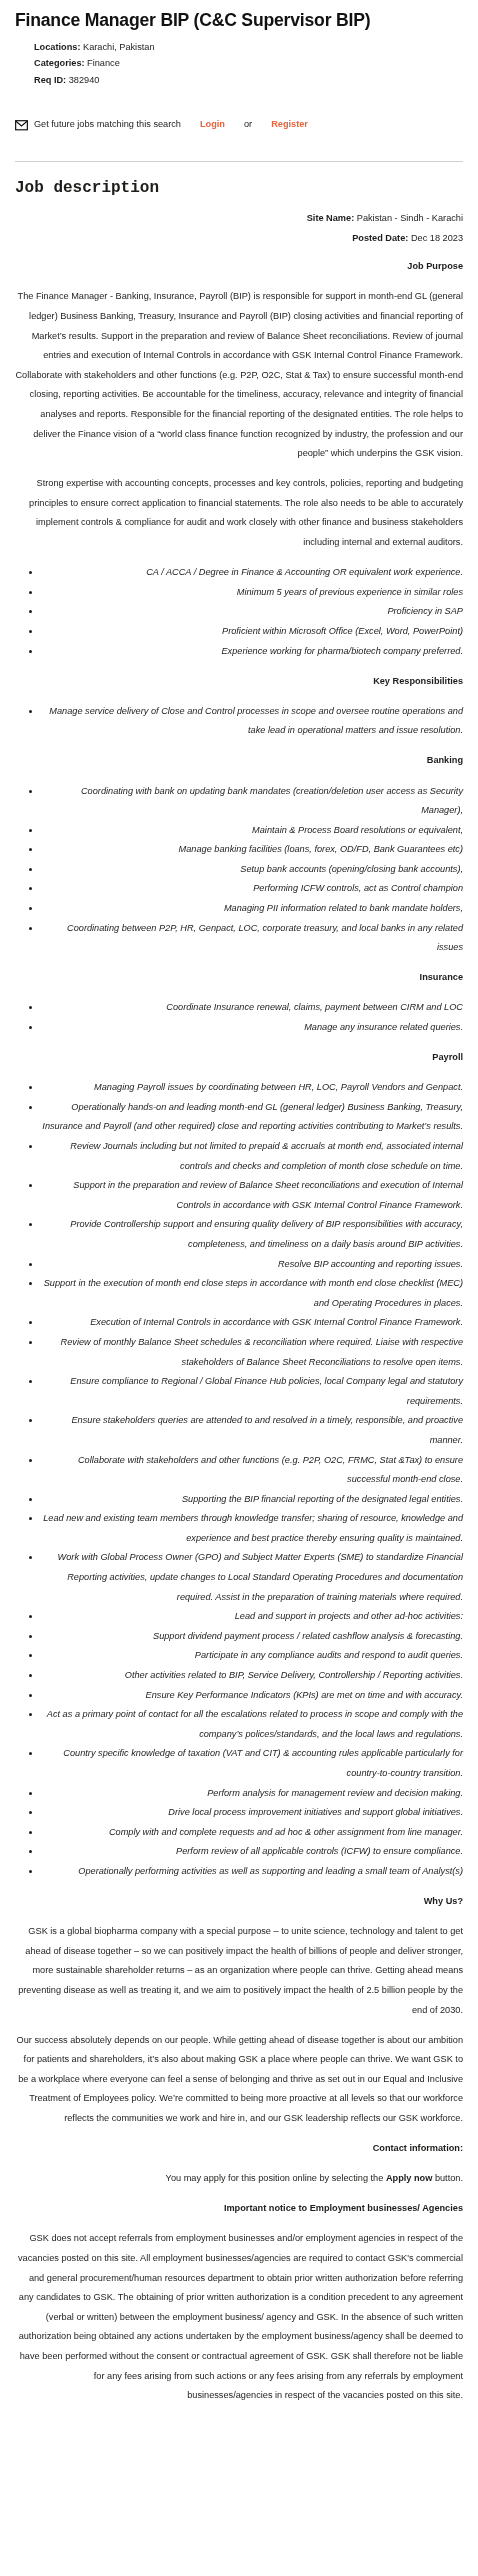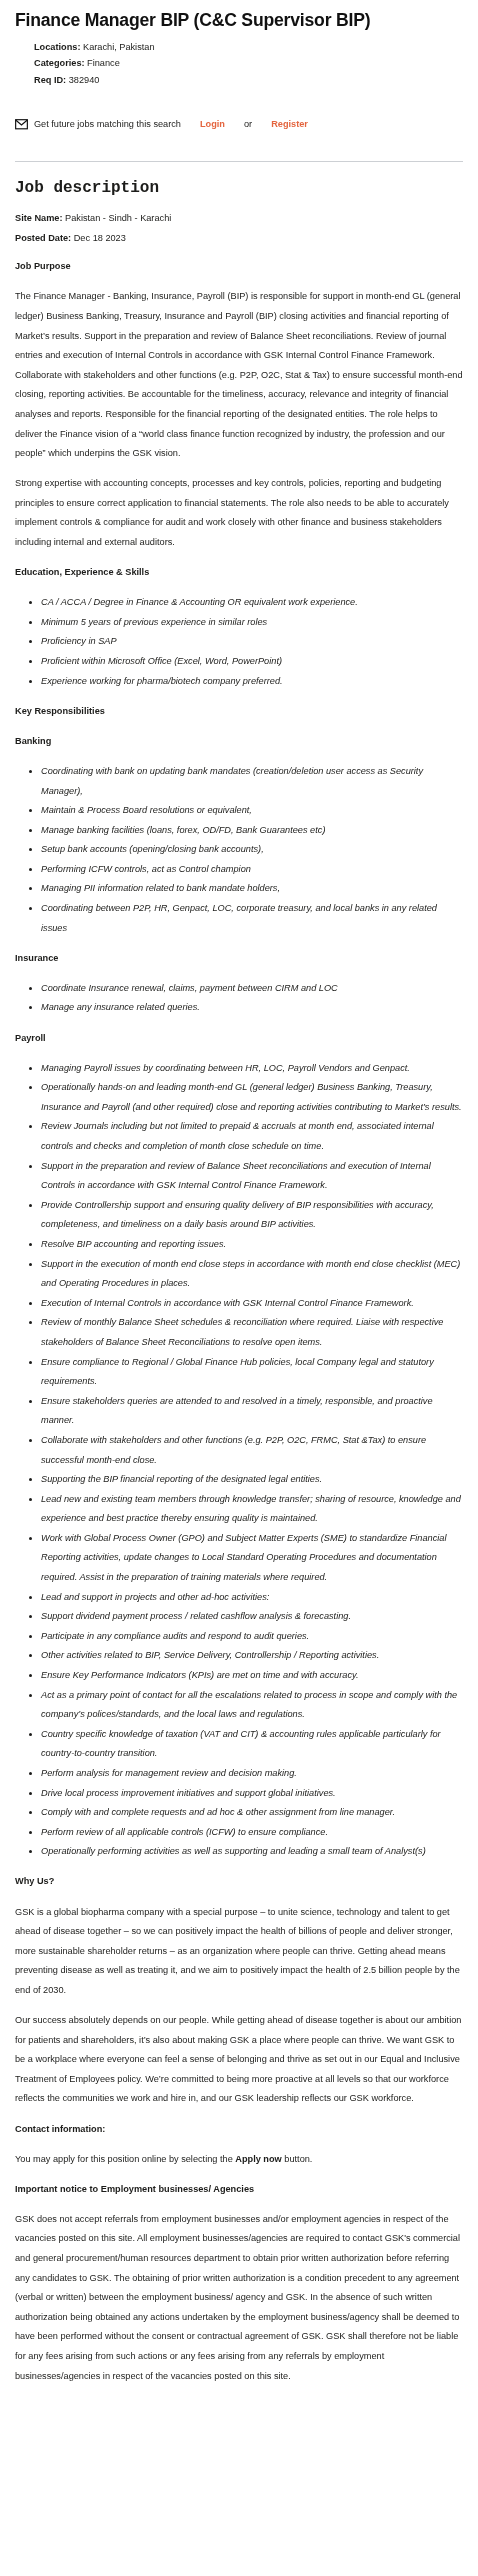--- a/index.html
+++ b/index.html
@@ -9,31 +9,31 @@
     color: #1d1d1b;
   }
   .page { padding: 9.2px 15px 26px 15px; }
   h1.title {
     font-size: 17.6px; font-weight: 700; margin: 0 0 7.8px 0; line-height: 22px;
     letter-spacing: -0.2px; color: #111;
   }
   .meta-line { font-size: 9.2px; line-height: 16.3px; margin: 0; }
   .meta-line b { font-weight: 700; margin-left: 19px; }
   .alert-row {
-    display: flex; align-items: center; margin-top: 30px; font-size: 9.2px; line-height: 13px;
+    display: flex; align-items: flex-end; margin-top: 30px; font-size: 9.2px; line-height: 13px;
   }
   .alert-row .mail {
     width: 13px; height: 10.5px; display: inline-block; margin-right: 5.9px;
   }
   .alert-row .link { color: #e4653f; font-weight: 700; text-decoration: none; cursor: pointer; }
   .alert-row .sep { margin: 0 19px; }
   .alert-row .lbl { margin-right: 19px; }
   hr.divider { border: none; border-top: 0.7px solid #cdd0d4; margin: 30px 0 19.6px 0; }
   h2.jd-heading { font-size: 16px; font-weight: 700; margin: 0 0 11.8px 0; line-height: 15.7px; font-family: Liberation Mono, monospace; }
-  .jd { font-size: 9.2px; line-height: 19.6px; }
+  .jd { font-size: 9.2px; line-height: 19.6px; text-align: right; }
   .jd p { margin: 0 0 10.5px 0; }
   .jd .meta-p { margin: 0; line-height: 19.6px; }
   .jd h3 { font-size: 9.2px; font-weight: 700; margin: 9.2px 0 10.5px 0; line-height: 19.6px; }
   .jd ul { margin: 0 0 10.5px 0; padding-left: 26px; font-style: italic; }
   .jd ul li { line-height: 19.6px; padding-left: 0; }
   .jd b { font-weight: 700; }
 </style>
 </head>
 <body>
 
@@ -77,30 +77,32 @@
     </p>
     <p class="meta-p">
       <b>Posted Date:</b>
       <span>Dec 18 2023</span>
     </p>
 
     <h3>Job Purpose</h3>
     <p>The Finance Manager - Banking, Insurance, Payroll (BIP) is responsible for support in month-end GL (general ledger) Business Banking, Treasury, Insurance and Payroll (BIP) closing activities and financial reporting of Market’s results. Support in the preparation and review of Balance Sheet reconciliations. Review of journal entries and execution of Internal Controls in accordance with GSK Internal Control Finance Framework. Collaborate with stakeholders and other functions (e.g. P2P, O2C, Stat &amp; Tax) to ensure successful month-end closing, reporting activities. Be accountable for the timeliness, accuracy, relevance and integrity of financial analyses and reports. Responsible for the financial reporting of the designated entities. The role helps to deliver the Finance vision of a “world class finance function recognized by industry, the profession and our people” which underpins the GSK vision.</p>
       <p>Strong expertise with accounting concepts, processes and key controls, policies, reporting and budgeting principles to ensure correct application to financial statements. The role also needs to be able to accurately implement controls &amp; compliance for audit and work closely with other finance and business stakeholders including internal and external auditors.</p>
 
-    <h3>Education, Experience &amp; Skills</h3>
     <ul>
         <li>CA / ACCA / Degree in Finance &amp; Accounting OR equivalent work experience.</li>
         <li>Minimum 5 years of previous experience in similar roles</li>
         <li>Proficiency in SAP</li>
         <li>Proficient within Microsoft Office (Excel, Word, PowerPoint)</li>
         <li>Experience working for pharma/biotech company preferred.</li>
       </ul>
 
     <h3>Key Responsibilities</h3>
+    <ul>
+        <li>Manage service delivery of Close and Control processes in scope and oversee routine operations and take lead in operational matters and issue resolution.</li>
+      </ul>
 
     <h3>Banking</h3>
     <ul>
         <li>Coordinating with bank on updating bank mandates (creation/deletion user access as Security Manager),</li>
         <li>Maintain &amp; Process Board resolutions or equivalent,</li>
         <li>Manage banking facilities (loans, forex, OD/FD, Bank Guarantees etc)</li>
         <li>Setup bank accounts (opening/closing bank accounts),</li>
         <li>Performing ICFW controls, act as Control champion</li>
         <li>Managing PII information related to bank mandate holders,</li>
         <li>Coordinating between P2P, HR, Genpact, LOC, corporate treasury, and local banks in any related issues</li>

